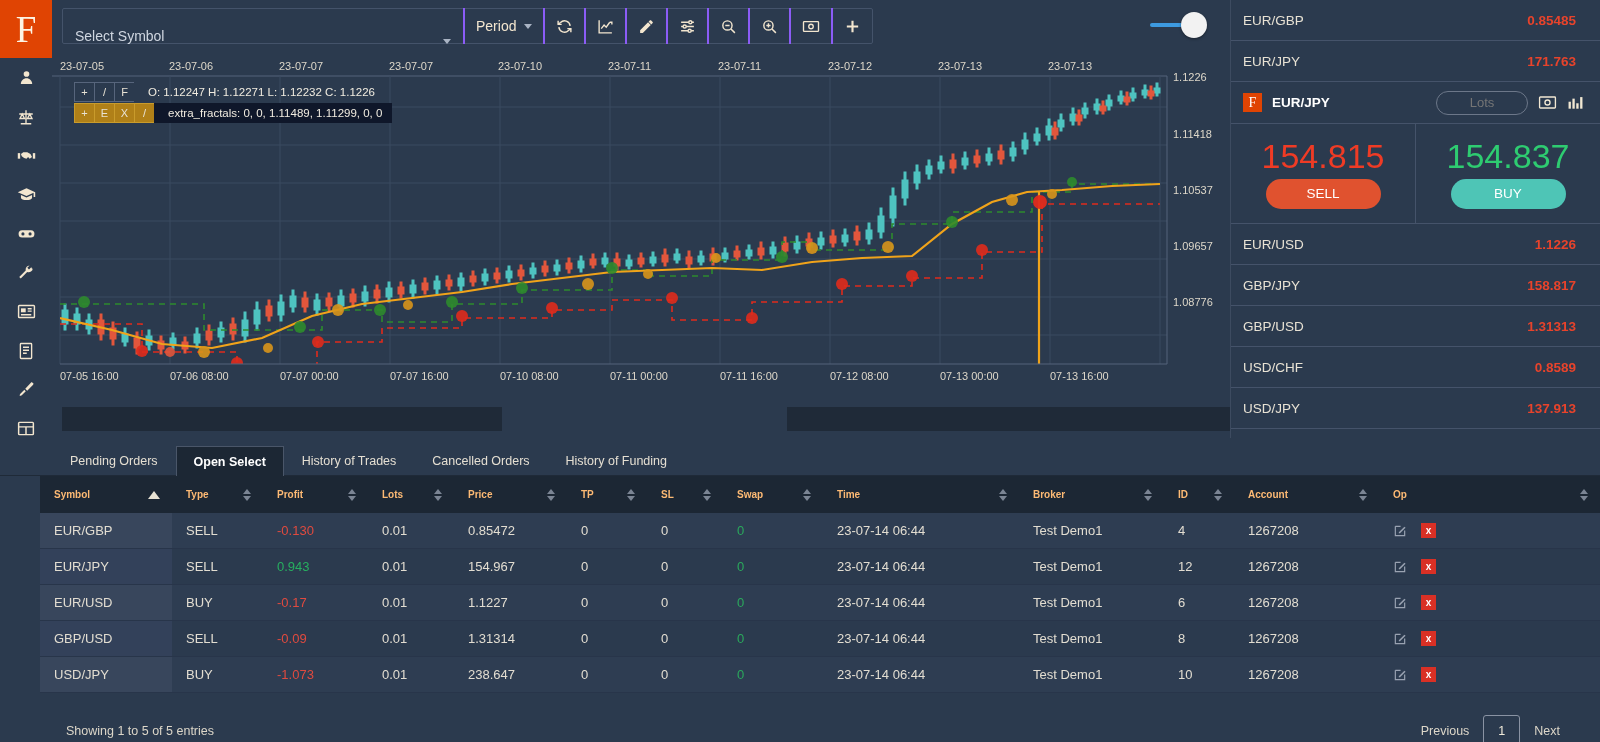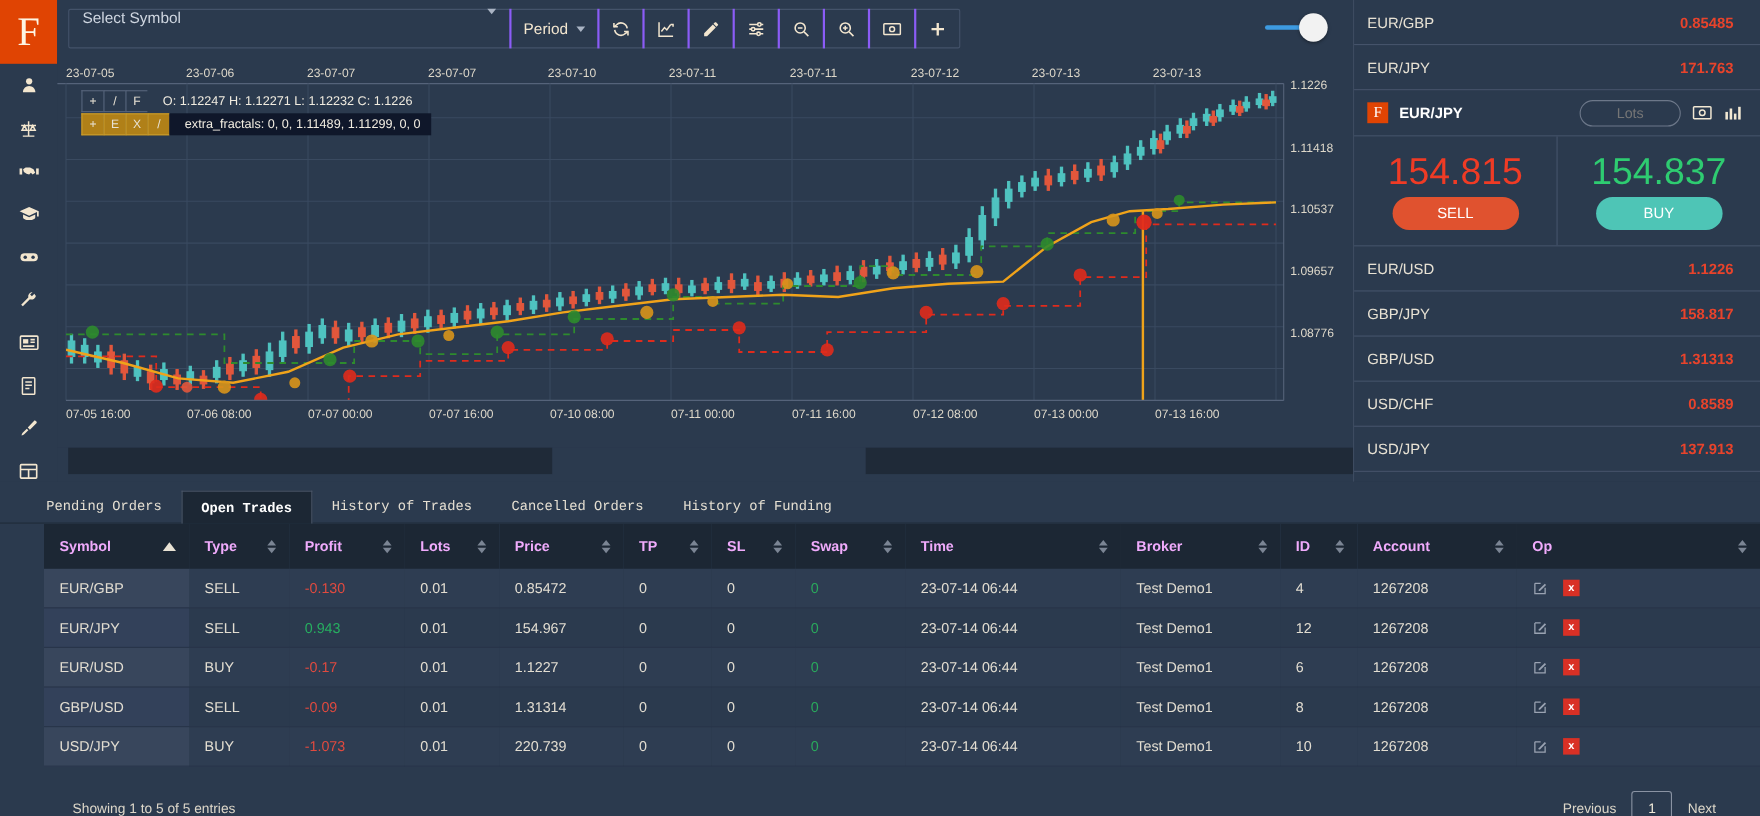--- a/index.html
+++ b/index.html
@@ -41,21 +41,21 @@
   
   .toolbar {
     height: 52px; display: flex; align-items: center; padding: 0 10px 0 10px;
     position: relative;
   }
   .tb-group {
     display: flex; align-items: center; height: 36px;
     border: 1px solid #44536a; border-radius: 2px;
   }
   .sym-select {
-    width: 400px; height: 36px; display: flex; align-items: flex-start;
+    width: 400px; height: 36px; display: flex; align-items: flex-end;
     padding: 0 12px; justify-content: space-between;
     color: #cfd6e0; font-size: 14px; cursor: pointer;
   }
   .caret { border-left: 4px solid transparent; border-right: 4px solid transparent;
            border-top: 5px solid #aab4c4; }
   .tb-cell {
     height: 36px; display: flex; align-items: center; justify-content: center;
     border-left: 2px solid #8b5cf6; padding: 0 11px; cursor: pointer;
     color: #f3e6cf; font-size: 14px; gap: 8px;
   }
@@ -94,30 +94,30 @@
   .strip-logo { width: 15px; height: 15px; background: #e04403; color: #fff;
                 font-family: "Liberation Serif", serif; font-size: 12px;
                 display: flex; align-items: center; justify-content: center; }
   .strip-close { width: 16px; height: 14px; background: #5a6372; color: #24303e;
                  font-size: 10px; display: flex; align-items: center; justify-content: center;
                  cursor: pointer; }
 
   
   .panel { position: absolute; left: 0; top: 438px; width: 1600px; height: 304px;
            background: #2b3a4e; }
-  .tabs { height: 38px; display: flex; align-items: flex-end; padding-left: 24px;
-          border-bottom: 1px solid #1f2a38; font-family: Liberation Mono, monospace; }
+  .tabs { height: 38px; display: flex; align-items: flex-end; padding-left: 52px;
+          border-bottom: 1px solid #1f2a38; }
   .tab { padding: 9px 17px 8px 17px; font-size: 12.5px; color: #e5dfd2; cursor: pointer;
          border: 1px solid transparent; border-bottom: none; line-height: 1; }
   .tab.active { background: #1c2734; border-color: #4a5669; color: #fff;
                 font-weight: bold; position: relative; top: 1px; }
 
   table { width: 1560px; margin-left: 40px; border-collapse: collapse; }
   thead th {
-    background: #1c2734; color: #f0abfc; font-size: 13px; font-weight: bold;
+    background: #1c2734; color: #fdba74; font-size: 10px; font-weight: bold;
     text-align: left; padding: 13px 0 13px 14px; position: relative; white-space: nowrap;
     cursor: pointer;
   }
   .sorter { position: absolute; right: 12px; top: 50%; transform: translateY(-50%);
             display: flex; flex-direction: column; gap: 2px; }
   .sorter i { width: 0; height: 0; border-left: 4px solid transparent;
               border-right: 4px solid transparent; display: block; }
   .sorter i.up { border-bottom: 5px solid #7b8594; }
   .sorter i.dn { border-top: 5px solid #7b8594; }
   .sorter.asc i.up { border-bottom-color: #e8e2d4; }
@@ -734,21 +734,21 @@
     </div>
     <div class="quote">
       <span class="q-sym">USD/JPY</span>
       <span class="q-px">137.913</span>
     </div>
   </div>
 
   <div class="panel">
     <div class="tabs">
       <div class="tab">Pending Orders</div>
-      <div class="tab active">Open Trades</div>
+      <div class="tab active">Open Select</div>
       <div class="tab">History of Trades</div>
       <div class="tab">Cancelled Orders</div>
       <div class="tab">History of Funding</div>
     </div>
 
     <table>
       <thead>
         <tr>
           <th style="width:132px">
             <span>Symbol</span>
@@ -941,21 +941,21 @@
                 </span>
                 <span class="op-del">x</span>
               </div>
             </td>
           </tr>
           <tr>
             <td class="sym">USD/JPY</td>
             <td>BUY</td>
             <td class="neg">-1.073</td>
             <td>0.01</td>
-            <td>220.739</td>
+            <td>238.647</td>
             <td>0</td>
             <td>0</td>
             <td class="zero">0</td>
             <td>23-07-14 06:44</td>
             <td>Test Demo1</td>
             <td>10</td>
             <td>1267208</td>
             <td>
               <div class="op-cell">
                 <span class="op-edit">

